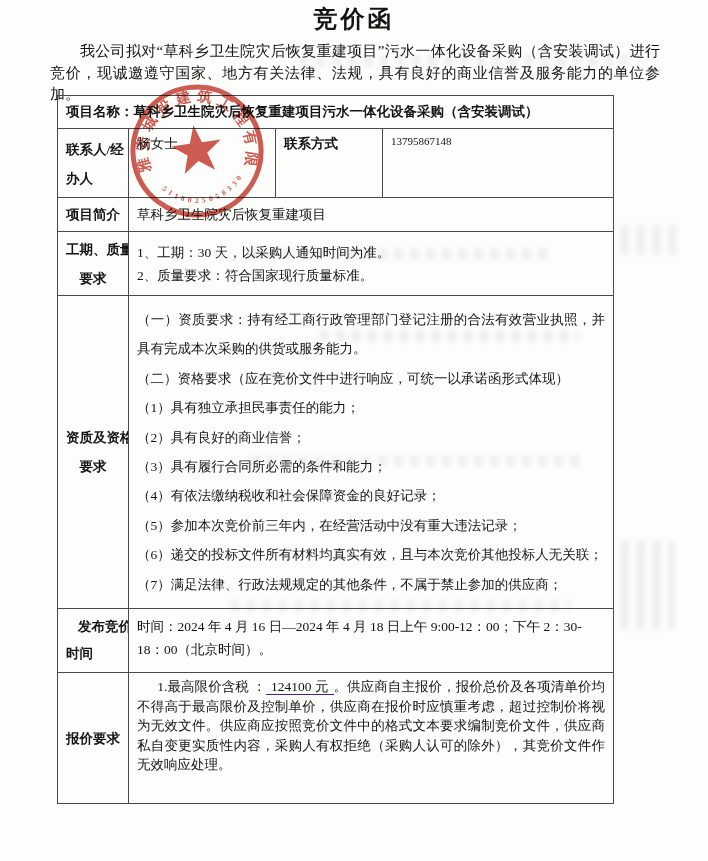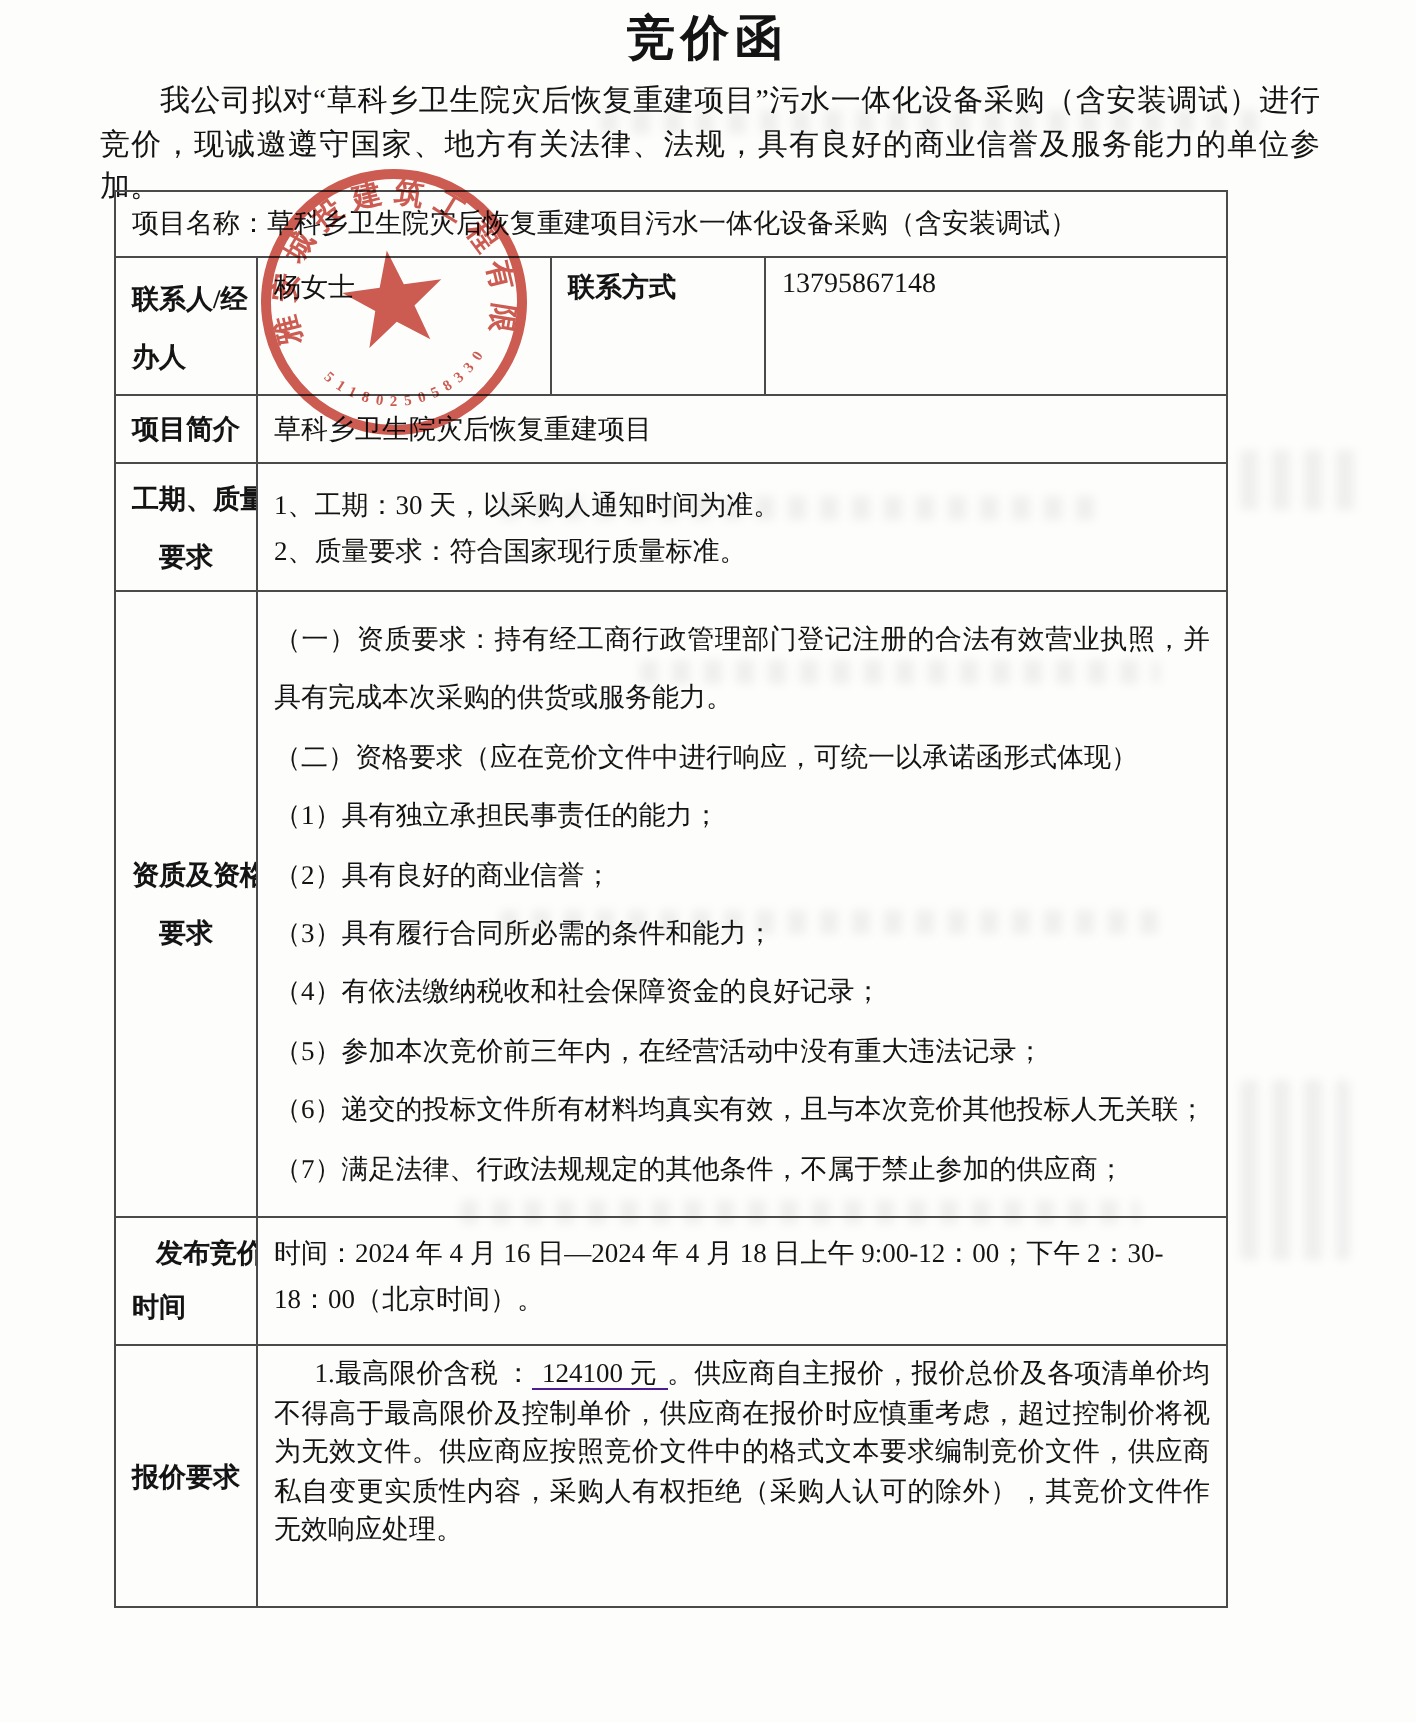--- a/index.html
+++ b/index.html
@@ -15,21 +15,21 @@
   .intro {
     position:absolute; top:41px; left:50px; width:610px;
     font-size:15px; line-height:21.5px; text-align:justify; text-indent:2em;
   }
   table.doc {
     position:absolute; top:95px; left:57px; width:556px;
     border-collapse:collapse; table-layout:fixed;
     font-size:13.5px;
   }
   table.doc td { border:1px solid #4a4a4a; padding:2px 8px; vertical-align:middle; overflow:hidden; }
-  .b { font-weight:normal;text-align:center; }
+  .b { font-weight:bold;text-align:center; }
   .lab { font-weight:bold; font-size:13.5px; padding:2px 3px 2px 4px; }
   .lab .l { line-height:29px; white-space:nowrap; }
   .lab .spread { text-align:justify; text-align-last:justify; }
   .lab .c { text-align:center; white-space:nowrap; }
   .vtop { vertical-align:top !important; }
   .pt6 { padding-top:6px !important; }
   .sched div { line-height:23px; }
   .qual p { margin:0; line-height:29.4px; text-align:justify; }
   .r9clip { height:124px; overflow:hidden; }
   .r9clip .p1 { margin:0; line-height:19.5px; text-align:justify; text-indent:1.5em; }
@@ -74,21 +74,21 @@
     </tr>
 
 
     <tr>
       <td class="lab vtop pt6" style="height:60px;">
         <div class="l spread">联系人/经</div>
         <div class="l">办人</div>
       </td>
       <td class="vtop pt6">杨女士</td>
       <td class="lab vtop pt6">联系方式</td>
-      <td class="vtop pt6" style="font-size:14px;border-radius:10px;">13795867148</td>
+      <td class="vtop pt6" style="font-size:11px;border-radius:10px;">13795867148</td>
     </tr>
 
     <tr>
       <td class="lab" style="height:29px;">项目简介</td>
       <td colspan="3">草科乡卫生院灾后恢复重建项目</td>
     </tr>
 
 
     <tr>
       <td class="lab" style="height:59px;">

